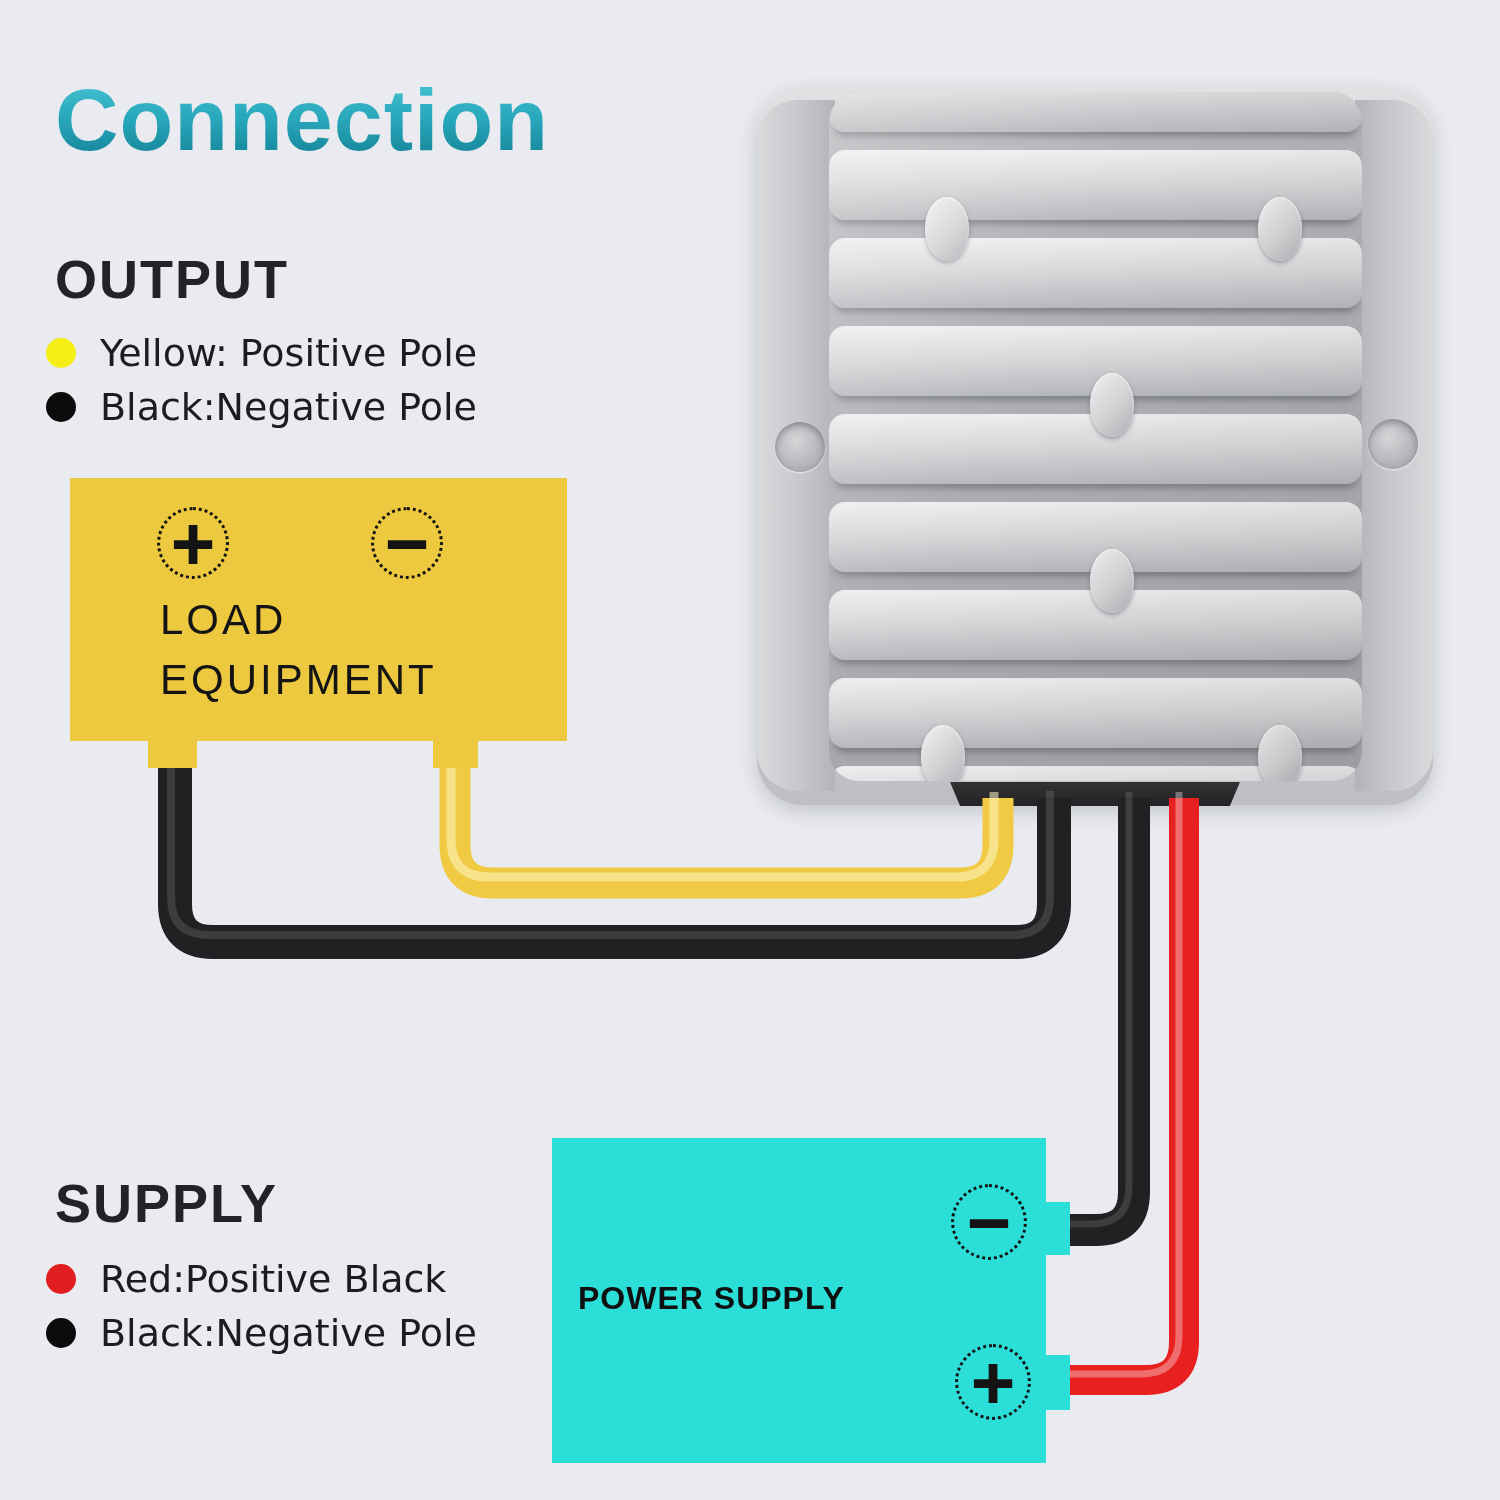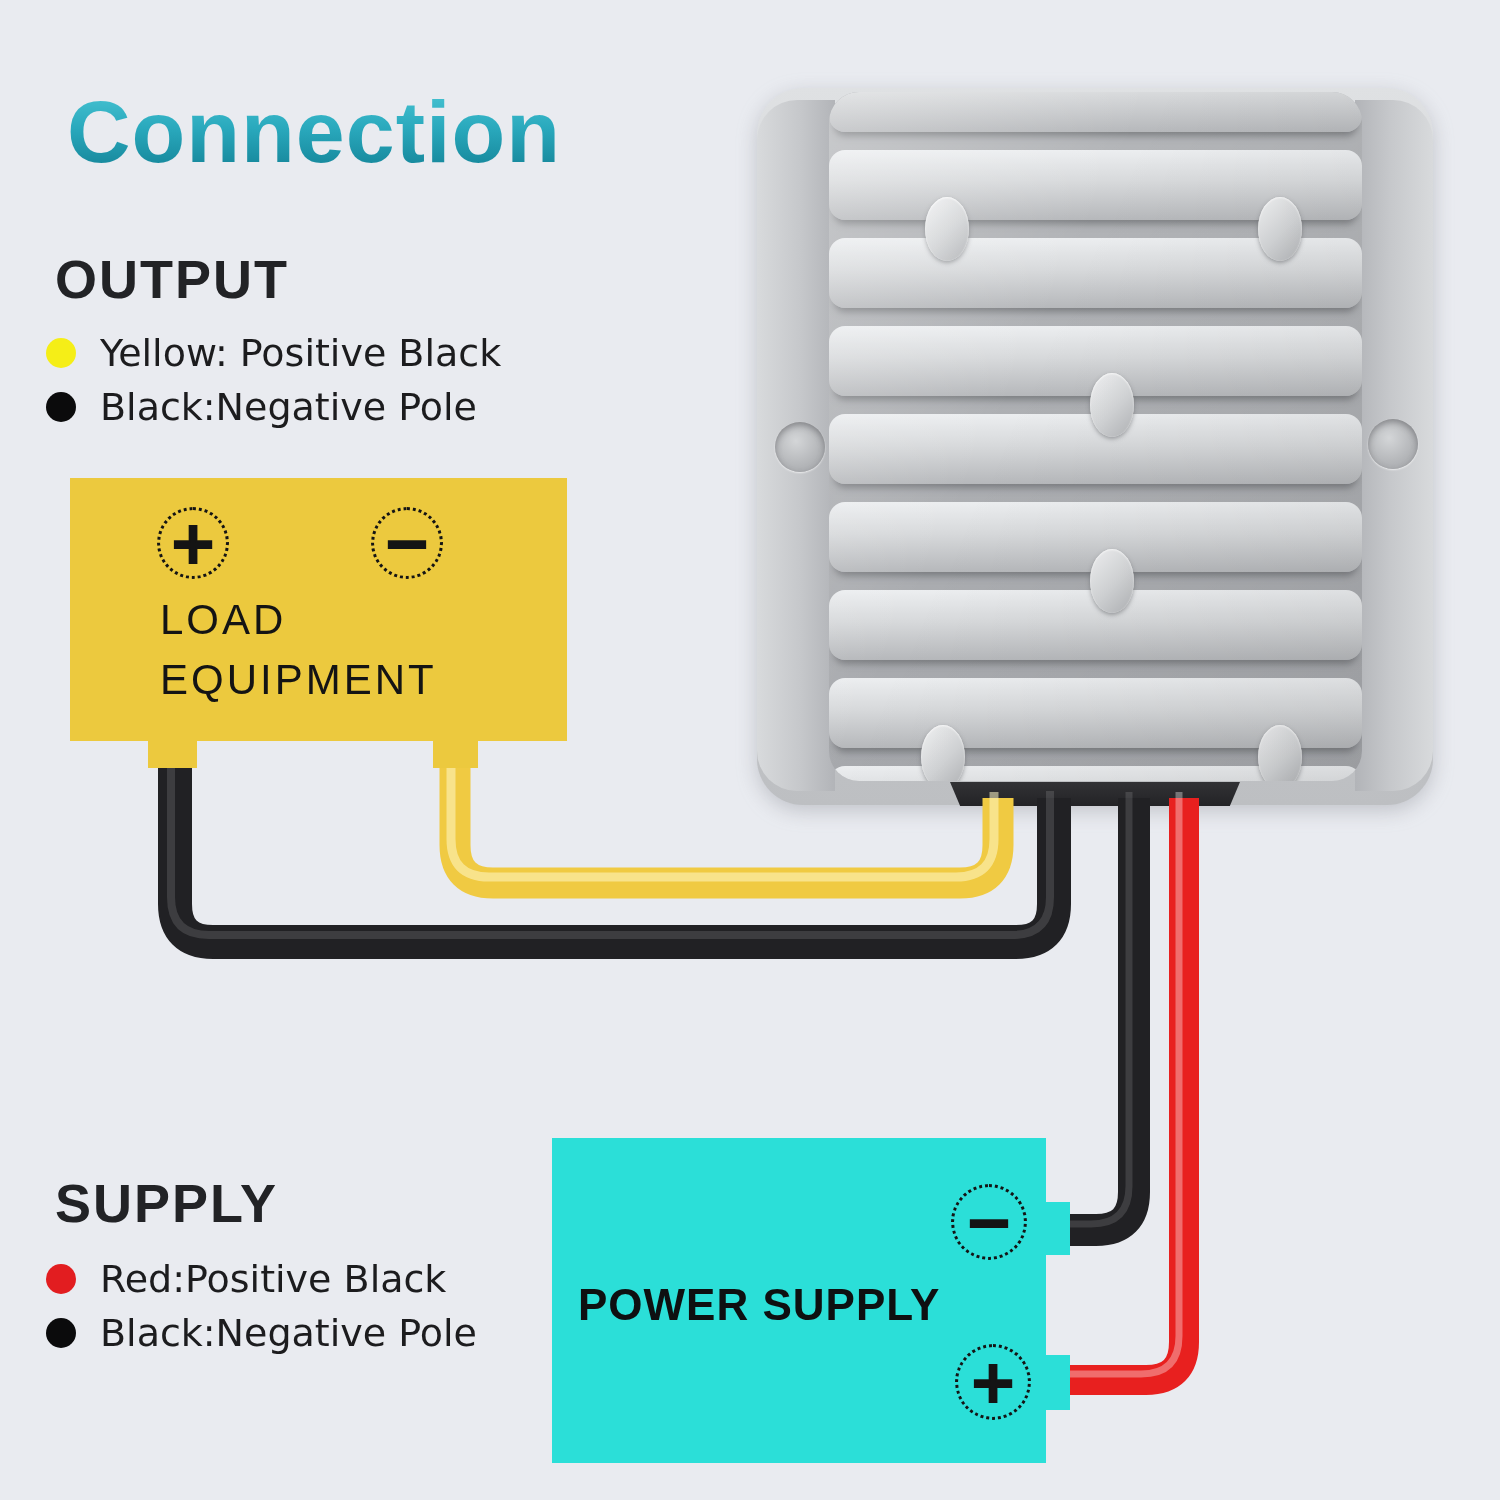--- a/index.html
+++ b/index.html
@@ -6,21 +6,21 @@
   body{
     width:1500px;height:1500px;
     background:#e9ebf0;
     font-family:"Liberation Sans", sans-serif;
     position:relative;overflow:hidden;
   }
   .canvas{position:absolute;inset:0;}
 
   
   .title{
-    position:absolute;left:55px;top:72px;margin:12px;
+    position:absolute;left:55px;top:72px;margin:0;
     font-size:88px;font-weight:bold;line-height:1.1;letter-spacing:1px;
     background:linear-gradient(180deg,#4cc8d6 0%,#2aa9bd 45%,#0f7c90 100%);
     -webkit-background-clip:text;background-clip:text;
     color:transparent;
   }
 
   
   .section-heading{
     position:absolute;left:55px;margin:0;
     font-size:54px;font-weight:bold;letter-spacing:2px;color:#222326;
@@ -68,21 +68,21 @@
 
   
   .power-box{
     position:absolute;left:552px;top:1138px;width:494px;height:325px;
     background:#2bdfd8;
   }
   .power-minus{left:399px;top:46px;width:70px;height:70px;}
   .power-plus{left:403px;top:206px;width:70px;height:70px;}
   .power-text{
     position:absolute;left:26px;top:142px;
-    font-size:44px;font-weight:bold;letter-spacing:1px;color:#0e1011;
+    font-size:32px;font-weight:bold;letter-spacing:1px;color:#0e1011;
     white-space:nowrap;
   }
   .power-tab{left:494px;width:24px;background:#2bdfd8;}
   .power-tab-minus{top:64px;height:53px;}
   .power-tab-plus{top:217px;height:55px;}
 
   
   .device{
     position:absolute;left:757px;top:88px;width:676px;height:717px;
     filter:drop-shadow(0 6px 10px rgba(120,124,132,.35));
@@ -152,21 +152,21 @@
 <body>
 
 <div class="canvas">
 
   <h1 class="title">Connection</h1>
 
   <h2 class="section-heading heading-output">OUTPUT</h2>
   <div class="legend legend-output">
     <div class="legend-row">
       <span class="dot dot-yellow"></span>
-      <span class="legend-label">Yellow: Positive Black</span>
+      <span class="legend-label">Yellow: Positive Pole</span>
     </div>
     <div class="legend-row">
       <span class="dot dot-black"></span>
       <span class="legend-label">Black:Negative Pole</span>
     </div>
   </div>
 
   <h2 class="section-heading heading-input">SUPPLY</h2>
   <div class="legend legend-input">
     <div class="legend-row">

